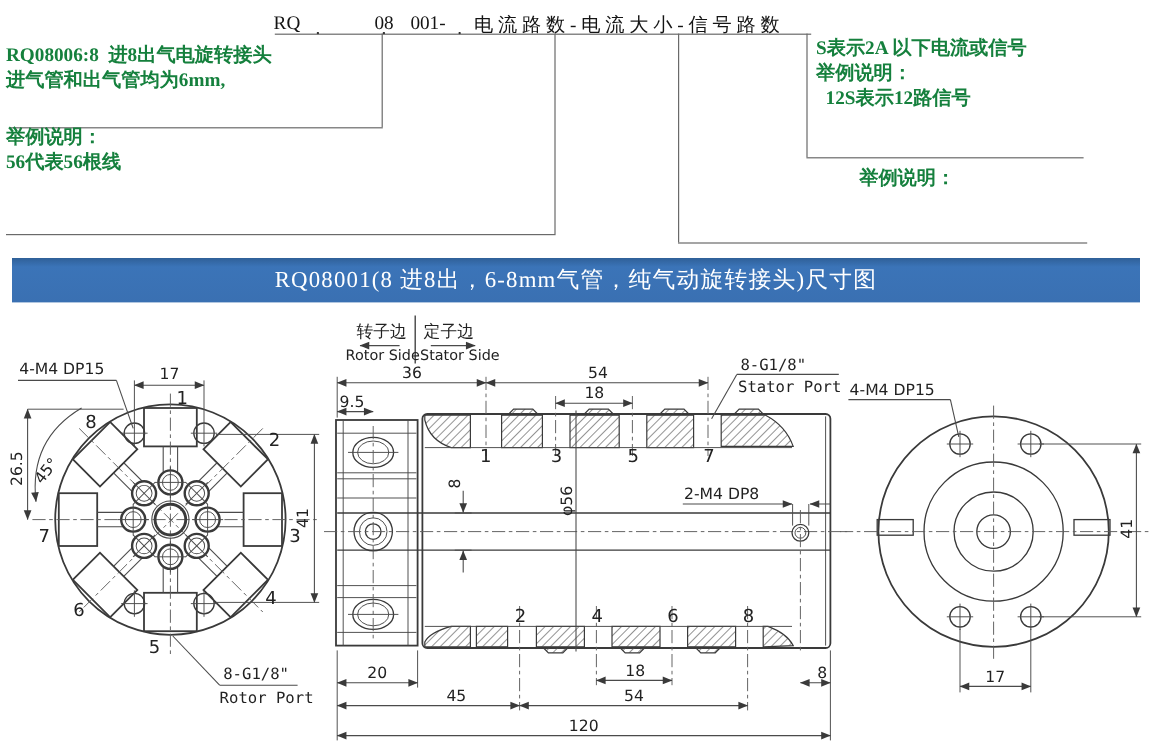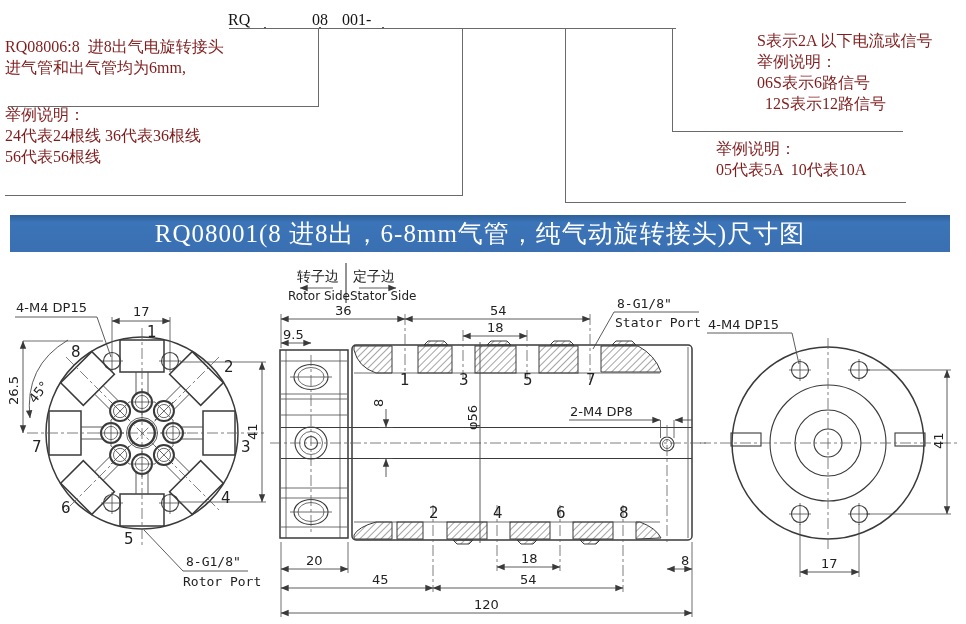--- a/index.html
+++ b/index.html
@@ -2,30 +2,30 @@
 <html><head>
 <meta charset="utf-8">
 <style>
   * { margin:0; padding:0; box-sizing:border-box; }
   html,body { width:966px; height:624px; background:#ffffff; overflow:hidden;
     font-family:"Liberation Serif","DejaVu Serif",serif; color:#111; }
   .abs { position:absolute; }
   #page { position:relative; width:966px; height:483px; background:#fff; }
 
   
-  .note { font-size:16px; line-height:21px; white-space:pre; color:#7f1d1d; }
+  .note { font-size:16px; line-height:21px; white-space:pre; color:#15803d;font-weight:bold; }
   .formula-part { font-size:16px; color:#141414; }
   .formula-cjk { letter-spacing:4px; }
   .hline { background:#6a6a6a; height:1px; }
   .vline { background:#6a6a6a; width:1px; }
 
   
   #banner { left:10px; top:215px; width:940px; height:37px;
     background:linear-gradient(#2f6098,#3b74b8 20%,#3a70b2);
-    color:#fff; text-align:center; font-size:25px; line-height:37px;
+    color:#fff; text-align:center; font-size:19px; line-height:37px;
     letter-spacing:1px; }
 
   
   svg { position:absolute; left:0; top:254px; }
   svg text { fill:#222; font-family:"DejaVu Sans","Liberation Sans",sans-serif; }
   .dimtxt { font-size:13px; }
   .porttxt { font-size:15px; }
   .cadtxt  { font-size:13px; font-family:"DejaVu Sans Mono","Liberation Mono",monospace; }
   .cntxt   { font-size:14px; font-family:"Liberation Serif","DejaVu Serif",serif; }
   .entxt   { font-size:12px; }
@@ -40,52 +40,50 @@
 <body>
 
 <div id="page">
 
   <span class="abs formula-part" style="left:228px;top:11px;">RQ</span>
   <span class="abs formula-part" style="left:263px;top:15px;">.</span>
   <span class="abs formula-part" style="left:280px;top:11px;margin-left:32px;">08</span>
   <span class="abs formula-part" style="left:318px;top:15px;">.</span>
   <span class="abs formula-part" style="left:342px;top:11px;text-align:right;">001-</span>
   <span class="abs formula-part" style="left:381px;top:15px;">.</span>
+  <span class="abs formula-part formula-cjk" style="left:395px;top:11px;">电流路数-电流大小-信号路数</span>
 
   <div class="abs hline" style="left:229px;top:28px;width:447px;"></div>
   <div class="abs vline" style="left:318px;top:28px;height:78px;"></div>
   <div class="abs hline" style="left:8px;top:106px;width:311px;"></div>
   <div class="abs vline" style="left:462px;top:28px;height:167px;"></div>
   <div class="abs hline" style="left:5px;top:195px;width:458px;"></div>
   <div class="abs vline" style="left:565px;top:28px;height:174px;"></div>
   <div class="abs hline" style="left:565px;top:202px;width:341px;"></div>
   <div class="abs vline" style="left:672px;top:28px;height:103px;"></div>
   <div class="abs hline" style="left:672px;top:131px;width:231px;"></div>
 
   <div class="abs" style="left:5px;top:36px;">
     <div class="note">RQ08006:8  进8出气电旋转接头</div>
     <div class="note">进气管和出气管均为6mm,</div>
   </div>
 
   <div class="abs" style="left:5px;top:104px;">
     <div class="note">举例说明：</div>
-    <div class="note">24代表24根线 36代表36根线</div>
     <div class="note">56代表56根线</div>
   </div>
 
-  <div class="abs" style="left:757px;top:30px;">
+  <div class="abs" style="left:680px;top:30px;">
     <div class="note">S表示2A 以下电流或信号</div>
     <div class="note">举例说明：</div>
-    <div class="note">06S表示6路信号</div>
     <div class="note">  12S表示12路信号</div>
   </div>
 
   <div class="abs" style="left:716px;top:138px;">
     <div class="note">举例说明：</div>
-    <div class="note">05代表5A  10代表10A</div>
   </div>
 
   <div id="banner" class="abs" style="color: rgb(255, 255, 255);">RQ08001(8 进8出，6-8mm气管，纯气动旋转接头)尺寸图</div>
 
   <svg width="966" height="370" viewBox="0 0 966 370">
     <defs>
       <pattern id="hatch" width="5" height="5" patternUnits="userSpaceOnUse" patternTransform="rotate(45)">
         <line x1="0" y1="0" x2="0" y2="5" stroke="#5a5a5a" stroke-width="1.1"></line>
       </pattern>
       <marker id="ar" markerWidth="10" markerHeight="8" refX="8.2" refY="4" orient="auto-start-reverse" markerUnits="userSpaceOnUse">

